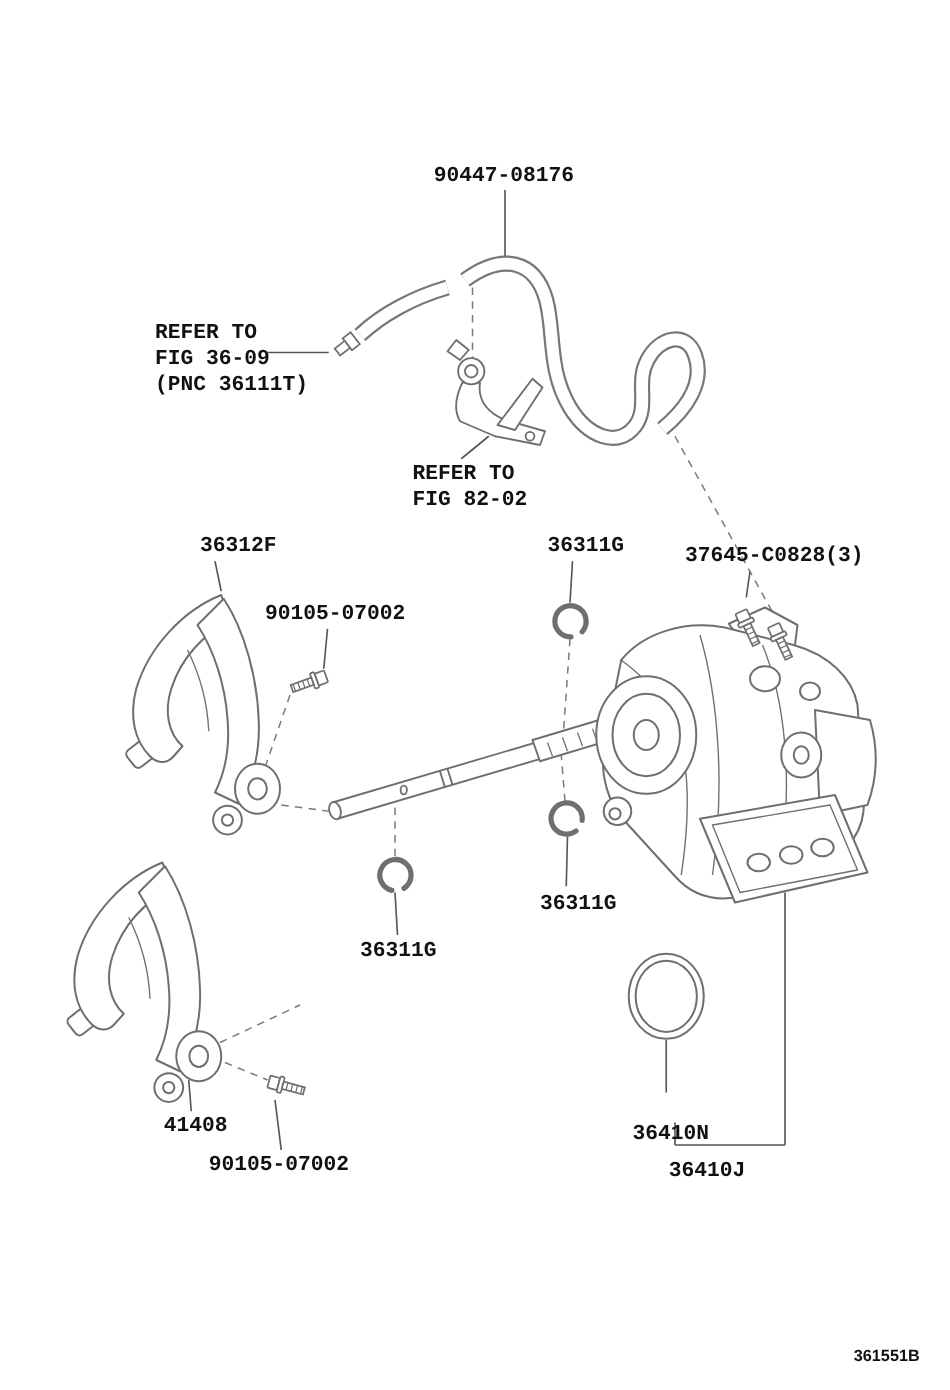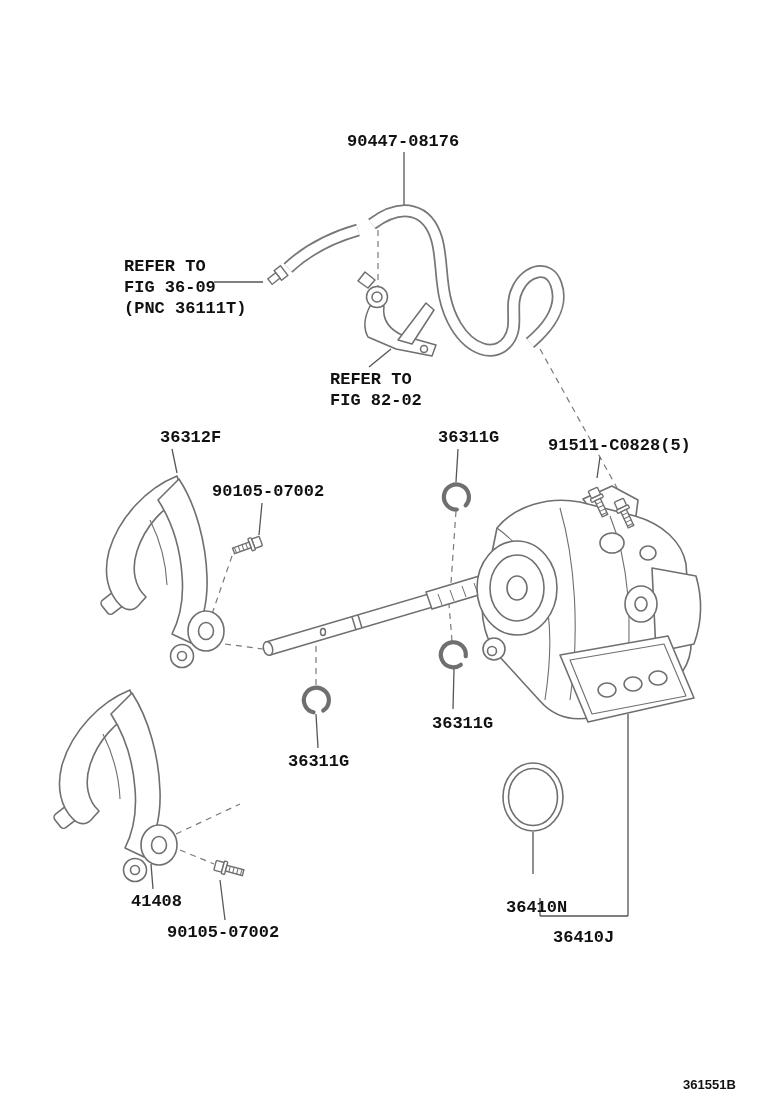--- a/index.html
+++ b/index.html
@@ -139,23 +139,23 @@
 </svg>
 
 <div class="lbl" style="left:347px;top:131px;">90447-08176</div>
 <div class="lbl" style="left:124px;top:256px;">REFER TO
 FIG 36-09
 (PNC 36111T)</div>
 <div class="lbl" style="left:330px;top:369px;">REFER TO
 FIG 82-02</div>
 <div class="lbl" style="left:148px;top:427px;margin-left:12px;">36312F</div>
 <div class="lbl" style="left:438px;top:427px;">36311G</div>
-<div class="lbl" style="left:548px;top:435px;">91511-C0828(5)</div>
+<div class="lbl" style="left:548px;top:435px;">37645-C0828(3)</div>
 <div class="lbl" style="left:212px;top:481px;">90105-07002</div>
 <div class="lbl" style="left:432px;top:713px;">36311G</div>
 <div class="lbl" style="left:288px;top:751px;">36311G</div>
 <div class="lbl" style="left:131px;top:891px;text-align:right;">41408</div>
 <div class="lbl" style="left:167px;top:922px;">90105-07002</div>
 <div class="lbl" style="left:506px;top:876px;margin-top:21px;">36410N</div>
-<div class="lbl" style="left:553px;top:927px;font-family:Liberation Mono, monospace;">36410J</div>
+<div class="lbl" style="left:535px;top:927px;font-family:Liberation Mono, monospace;">36410J</div>
 <div class="code" style="left:683px;top:1077px;">361551B</div>
 
 </div>
 
 </body></html>

